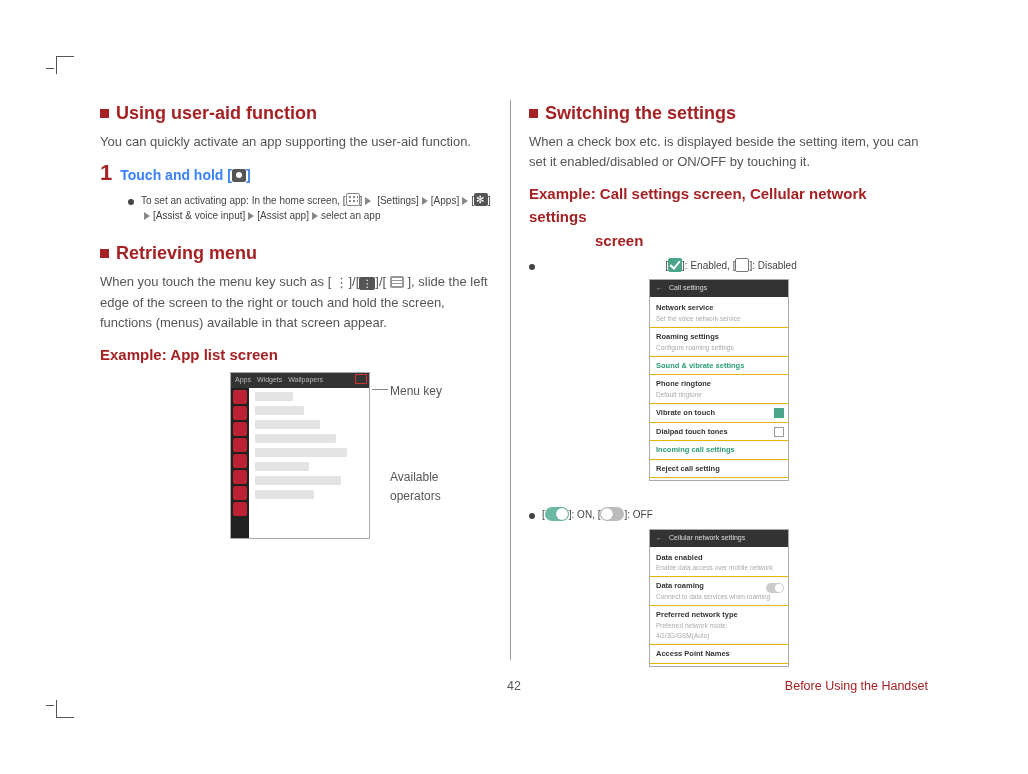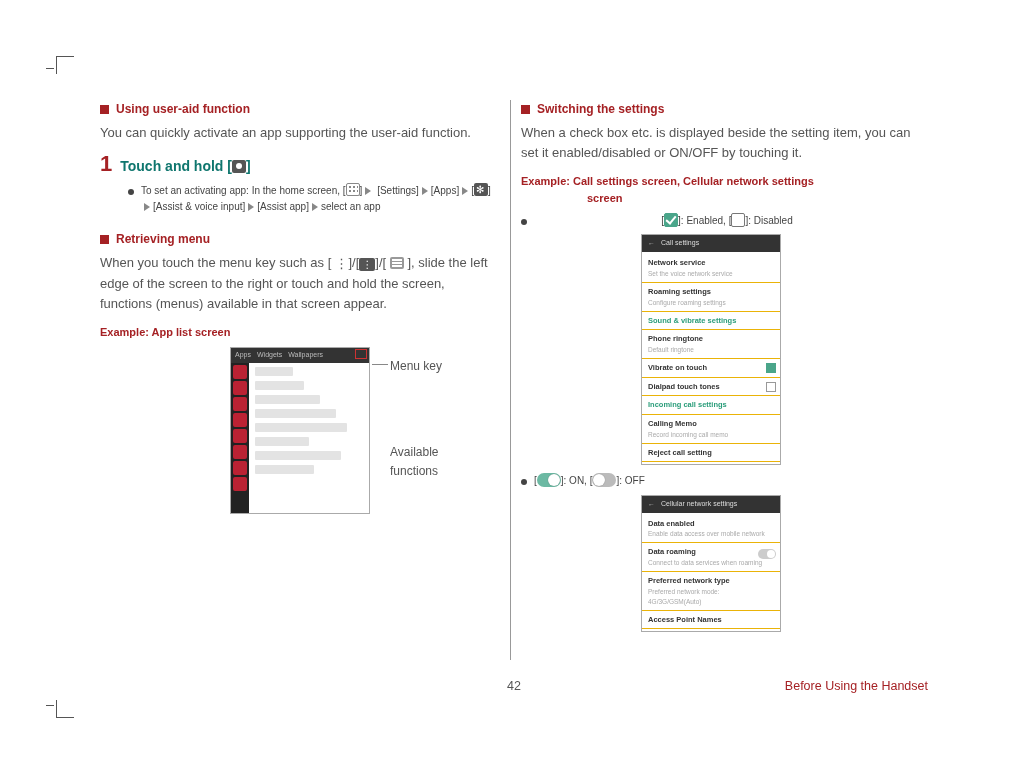--- a/index.html
+++ b/index.html
@@ -1,43 +1,43 @@
 <!DOCTYPE html>
 <html><head>
 <meta charset="utf-8">
 <style>
   * { box-sizing: border-box; margin: 0; padding: 0; }
   html, body { width: 1028px; height: 774px; background: #fff; font-family: Arial, Helvetica, sans-serif; color: #444; font-size: 13px; line-height: 1.55; }
   .page { position: relative; width: 1028px; height: 774px; }
   .content { position: absolute; left: 100px; top: 100px; width: 840px; height: 560px; display: flex; }
   .col { width: 410px; }
   .col-left { padding-right: 18px; }
-  .col-right { padding-left: 10px; border-left: 1px solid #999; }
-  .h2 { font-weight: bold; font-size: 12px; color: #a52124; margin-bottom: 4px; display: flex; align-items: center; }
+  .col-right { padding-left: 18px; border-left: 1px solid #999; }
+  .h2 { font-weight: bold; font-size: 18px; color: #a52124; margin-bottom: 4px; display: flex; align-items: center; }
   .h2 .sq { width: 9px; height: 9px; background: #a52124; margin-right: 7px; flex: 0 0 auto; }
   .sub { font-size: 13px; color: #555; margin-bottom: 10px; }
   .step-row { display: flex; align-items: baseline; margin-top: 4px; }
   .step-num { color: #a52124; font-weight: bold; font-size: 22px; margin-right: 8px; line-height: 1; }
-  .step-label { font-weight: bold; font-size: 14px; color: #0f766e; }
+  .step-label { font-weight: bold; font-size: 14px; color: #3b82f6; }
   .bullet { display: flex; margin-top: 6px; margin-left: 28px; font-size: 10px; }
   .bullet .dot { width: 6px; height: 6px; background: #444; border-radius: 50%; margin-top: 6px; margin-right: 7px; flex: 0 0 auto; }
   .bullet .txt { flex: 1; }
   .chev { display:inline-block; width:0; height:0; border-top:4px solid transparent; border-bottom:4px solid transparent; border-left:6px solid #888; margin:0 3px; vertical-align: -1px;}
   .icon-box { display:inline-block; background:#555; color:#fff; border-radius:2px; padding:0 3px; font-size:10px; line-height:13px; height:13px; vertical-align:-1px; min-width:14px; text-align:center;}
   .icon-grid { display:inline-block; width:14px; height:13px; border:1px solid #888; border-radius:2px; position:relative; vertical-align:-2px;}
   .icon-grid::before{content:""; position:absolute; inset:1px; background:
     radial-gradient(circle,#888 35%, transparent 36%) 0 0/4px 4px;}
   .icon-circle{display:inline-block; width:14px; height:13px; background:#555; border-radius:2px; vertical-align:-2px; position:relative;}
   .icon-circle::after{content:""; position:absolute; left:4px; top:3px; width:6px; height:6px; background:#fff; border-radius:50%;}
   .icon-gear{display:inline-block; width:14px; height:13px; background:#555; border-radius:2px; vertical-align:-2px; position:relative;}
   .icon-gear::after{content:"✻"; position:absolute; left:2px; top:-1px; color:#fff; font-size:10px;}
   .icon-dots-v{ display:inline-block; width:10px; text-align:center; vertical-align:-1px; letter-spacing:0;}
   .icon-menu-lines{display:inline-block; width:14px; height:12px; background:#999; border-radius:2px; vertical-align:-2px; position:relative;}
   .icon-menu-lines::after{content:""; position:absolute; left:2px; right:2px; top:2px; height:2px; background:#fff; box-shadow:0 3px 0 #fff, 0 6px 0 #fff;}
-  .example-label{ color:#a52124; font-weight:bold; font-size:11px; margin-top:0; }
+  .example-label{ color:#a52124; font-weight:bold; font-size:15px; margin-top:0; }
   .shot-wrap { position: relative; margin: 6px 0 0 130px; width: 260px; }
   .shot { width: 140px; border:1px solid #aaa; background:#fff; font-size:8px; }
   .shot-top { background:#333; color:#ddd; padding:2px 4px; font-size:7px; display:flex; gap:6px; position:relative;}
   .shot-top .tab{color:#bbb;}
   .menu-key-box{ position:absolute; right:2px; top:1px; width:12px; height:10px; border:1px solid #c33;}
   .shot-body{ display:flex; height:150px; }
   .shot-strip{ width:18px; background:#222; display:flex; flex-direction:column; gap:2px; padding:2px;}
   .shot-strip div{ height:14px; background:#b23; border-radius:2px;}
   .shot-menu{ flex:1; background:#fff; padding:4px 6px; display:flex; flex-direction:column; gap:5px;}
   .shot-menu div{ height:9px; background:#e3e3e3; border-radius:1px;}
@@ -153,21 +153,21 @@
                 <div></div>
                 <div></div>
                 <div></div>
                 <div></div>
             </div>
           </div>
         </div>
         <div class="callout line co-menu">Menu key</div>
         <div class="callout co-avail">
           <span>Available</span><br>
-          <span>functions</span>
+          <span>operators</span>
         </div>
       </div>
     </div>
 
     <div class="col col-right">
       <div class="h2">
         <span class="sq"></span>
         <span>Switching the settings</span>
       </div>
       <div class="sub">When a check box etc. is displayed beside the setting item, you can set it enabled/disabled or ON/OFF by touching it.</div>
@@ -210,30 +210,26 @@
               <div class="mini-check on"></div>
             </div>
           <div class="shot2-row">
               <div class="t">Dialpad touch tones</div>
               <div class="mini-check"></div>
             </div>
           <div class="shot2-row green">
               <div class="t">Incoming call settings</div>
             </div>
           <div class="shot2-row">
-              <div class="t">Calling Memo</div>
-              <div class="s">Record incoming call memo</div>
-            </div>
-          <div class="shot2-row">
               <div class="t">Reject call setting</div>
             </div>
         </div>
       </div>
 
-      <div class="bullet" style="margin-left:0; margin-top:8px;">
+      <div class="bullet" style="margin-left:0; margin-top:26px;">
         <span class="dot"></span>
         <div class="txt">
           <span>[</span><span class="toggle on"></span><span>]: ON, [</span><span class="toggle off"></span><span>]: OFF</span>
         </div>
       </div>
 
       <div class="shot2">
         <div class="shot2-hd">
           <span class="arrow">←</span>
           <span>Cellular network settings</span>

